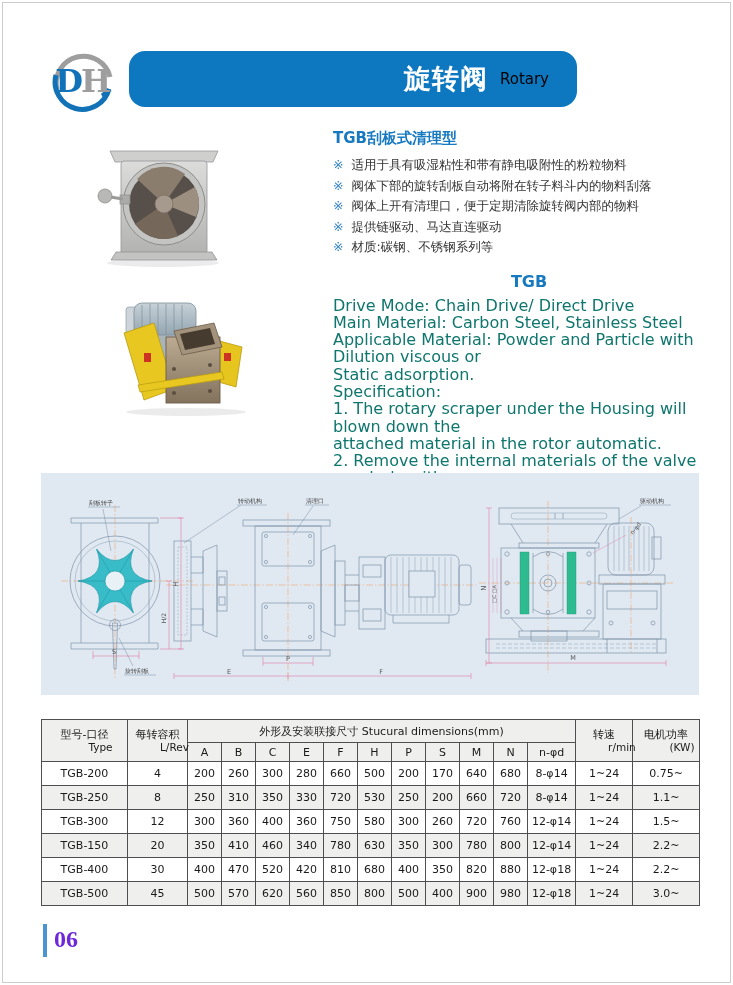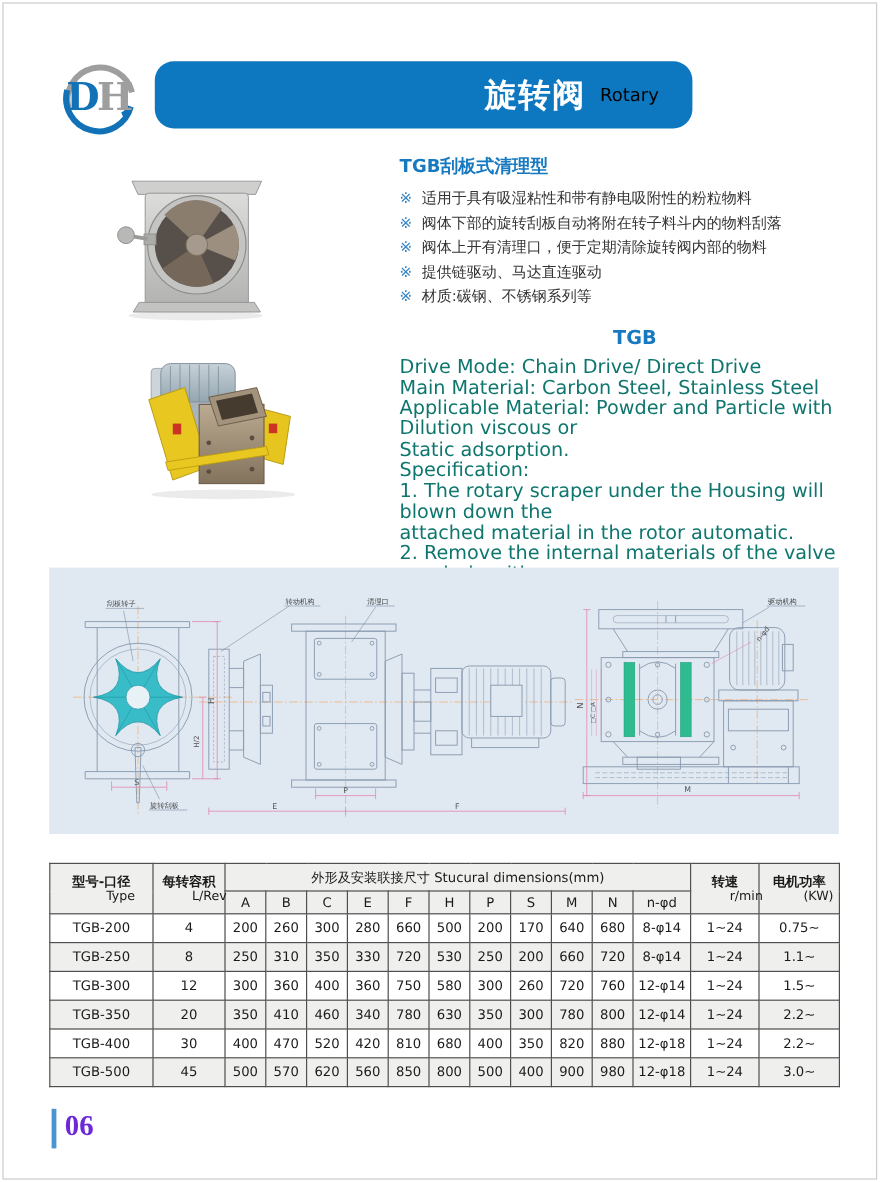--- a/index.html
+++ b/index.html
@@ -26,21 +26,21 @@
   .desc-line{font-size:16px;line-height:17.3px;color:#0f766e;}
 
   
   .drawing{position:absolute;left:38px;top:470px;width:658px;height:222px;background:#e0e9f2;}
 
   
   .spec-table{position:absolute;left:38px;top:716px;width:658px;border-collapse:collapse;table-layout:fixed;}
   .spec-table th,.spec-table td{border:1px solid #4f4f4f;text-align:center;vertical-align:middle;
       font-weight:normal;color:#1a1a1a;padding:0;}
   .spec-table thead th{background:#efefed;}
-  .hdr-cn{font-size:11px;line-height:13px;font-weight:bold;}
+  .hdr-cn{font-size:11px;line-height:13px;}
   .hdr-en{font-size:10.5px;line-height:12px;padding-left:32px;}
   .dims-row th{font-size:11px;height:18px;}
   .grp-th{font-size:11px;height:22px;}
   .spec-table tbody td{font-size:11px;height:23px;background:#ffffff;}
   .spec-table tbody tr:nth-child(even) td{background:#efefed;}
 
   
   .foot-bar{position:absolute;left:40px;top:921px;width:4px;height:33px;background:#4a94d0;}
   .foot-num{position:absolute;left:51px;top:923px;font-family:"Liberation Serif","DejaVu Serif",serif;
             font-weight:bold;font-size:24px;color:#6d28d9;}
@@ -388,21 +388,21 @@
           <td>580</td>
           <td>300</td>
           <td>260</td>
           <td>720</td>
           <td>760</td>
           <td>12-φ14</td>
           <td>1~24</td>
           <td>1.5~</td>
         </tr>
         <tr>
-          <td>TGB-350</td>
+          <td>TGB-150</td>
           <td>20</td>
           <td>350</td>
           <td>410</td>
           <td>460</td>
           <td>340</td>
           <td>780</td>
           <td>630</td>
           <td>350</td>
           <td>300</td>
           <td>780</td>

